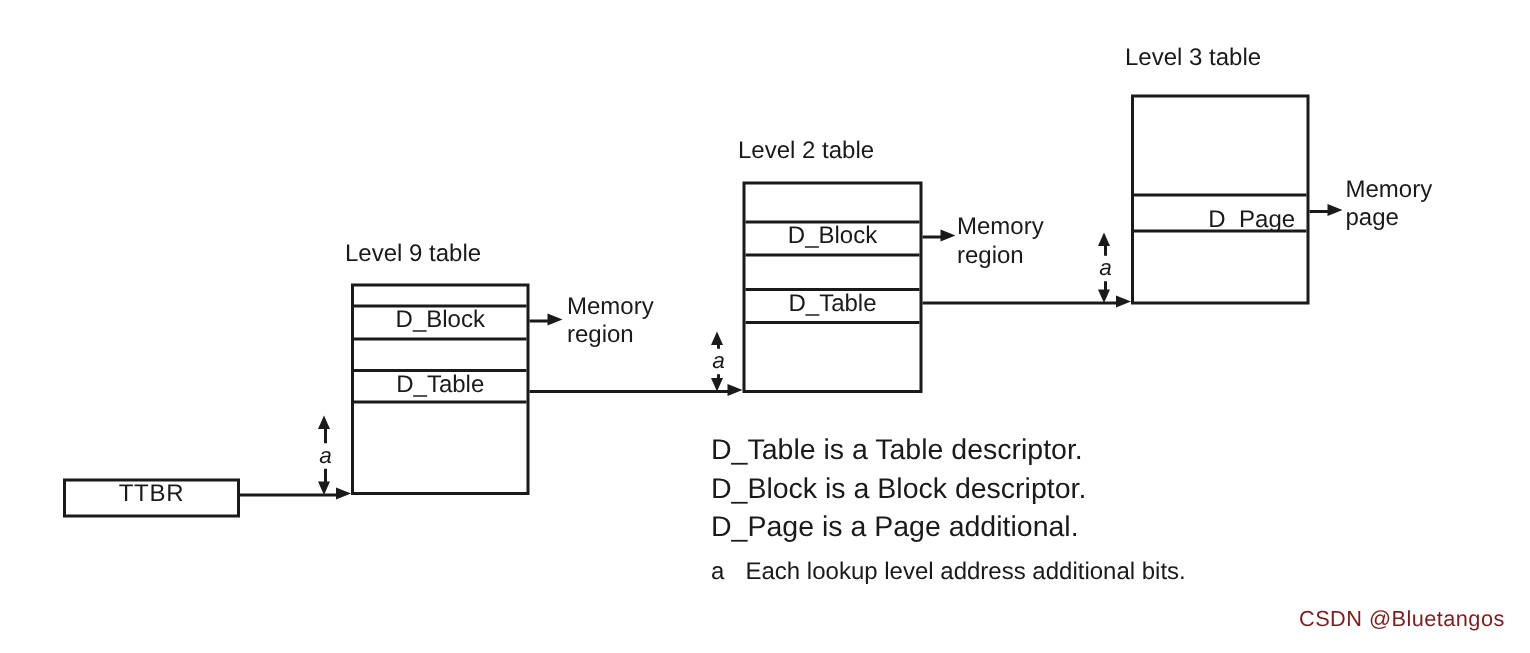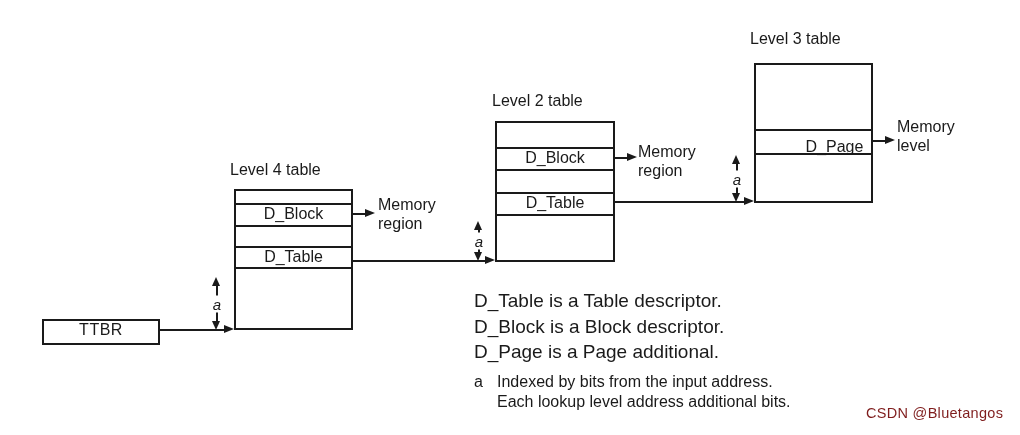--- a/index.html
+++ b/index.html
@@ -63,21 +63,21 @@
 
   <div class="hl" style="left:160px; top:329px; width:66px;"></div>
   <div class="arr-r" style="left:224px; top:325px;"></div>
   <div class="amark" style="left:208px; top:277px; height:53px;">
     <div class="arr-u"></div>
     <div class="avl"></div>
     <span class="aletter">a</span>
     <div class="arr-d"></div>
   </div>
 
-  <div class="tbl-title" style="left:230px; top:161px; width:127px;">Level 4 table</div>
+  <div class="tbl-title" style="left:230px; top:161px; width:127px;">Level 9 table</div>
   <div class="tbl" style="left:234px; top:189px; width:115px; height:137px;">
     <div class="hdiv" style="top:12px;"></div>
     <div class="hdiv" style="top:34px;"></div>
     <div class="hdiv" style="top:55px;"></div>
     <div class="hdiv" style="top:76px;"></div>
     <div class="cell" style="top:12px; height:22px;">D_Block</div>
     <div class="cell" style="top:55px; height:21px;">D_Table</div>
   </div>
 
   <div class="hl" style="left:353px; top:213px; width:14px;"></div>
@@ -126,27 +126,26 @@
   <div class="tbl" style="left:754px; top:63px; width:115px; height:136px;">
     <div class="hdiv" style="top:64px;"></div>
     <div class="hdiv" style="top:88px;"></div>
     <div class="cell" style="top:64px; height:36px;margin-left:42px;">D_Page</div>
   </div>
 
   <div class="hl" style="left:873px; top:140px; width:14px;"></div>
   <div class="arr-r" style="left:885px; top:136px;"></div>
   <div class="mem" style="left:897px; top:117px;">
     <div>Memory</div>
-    <div>level</div>
+    <div>page</div>
   </div>
 
   <div class="leg" style="left:474px; top:292px;">D_Table is a Table descriptor.</div>
   <div class="leg" style="left:474px; top:318px;">D_Block is a Block descriptor.</div>
   <div class="leg" style="left:474px; top:343px;">D_Page is a Page additional.</div>
   <div class="leg-note" style="left:474px; top:372px;">a</div>
   <div class="leg-note" style="left:497px; top:372px;">
-    <div>Indexed by bits from the input address.</div>
     <div>Each lookup level address additional bits.</div>
   </div>
 
   <div class="wm" style="left:866px; top:405px;">CSDN @Bluetangos</div>
 
 </div>
 
 </body></html>

